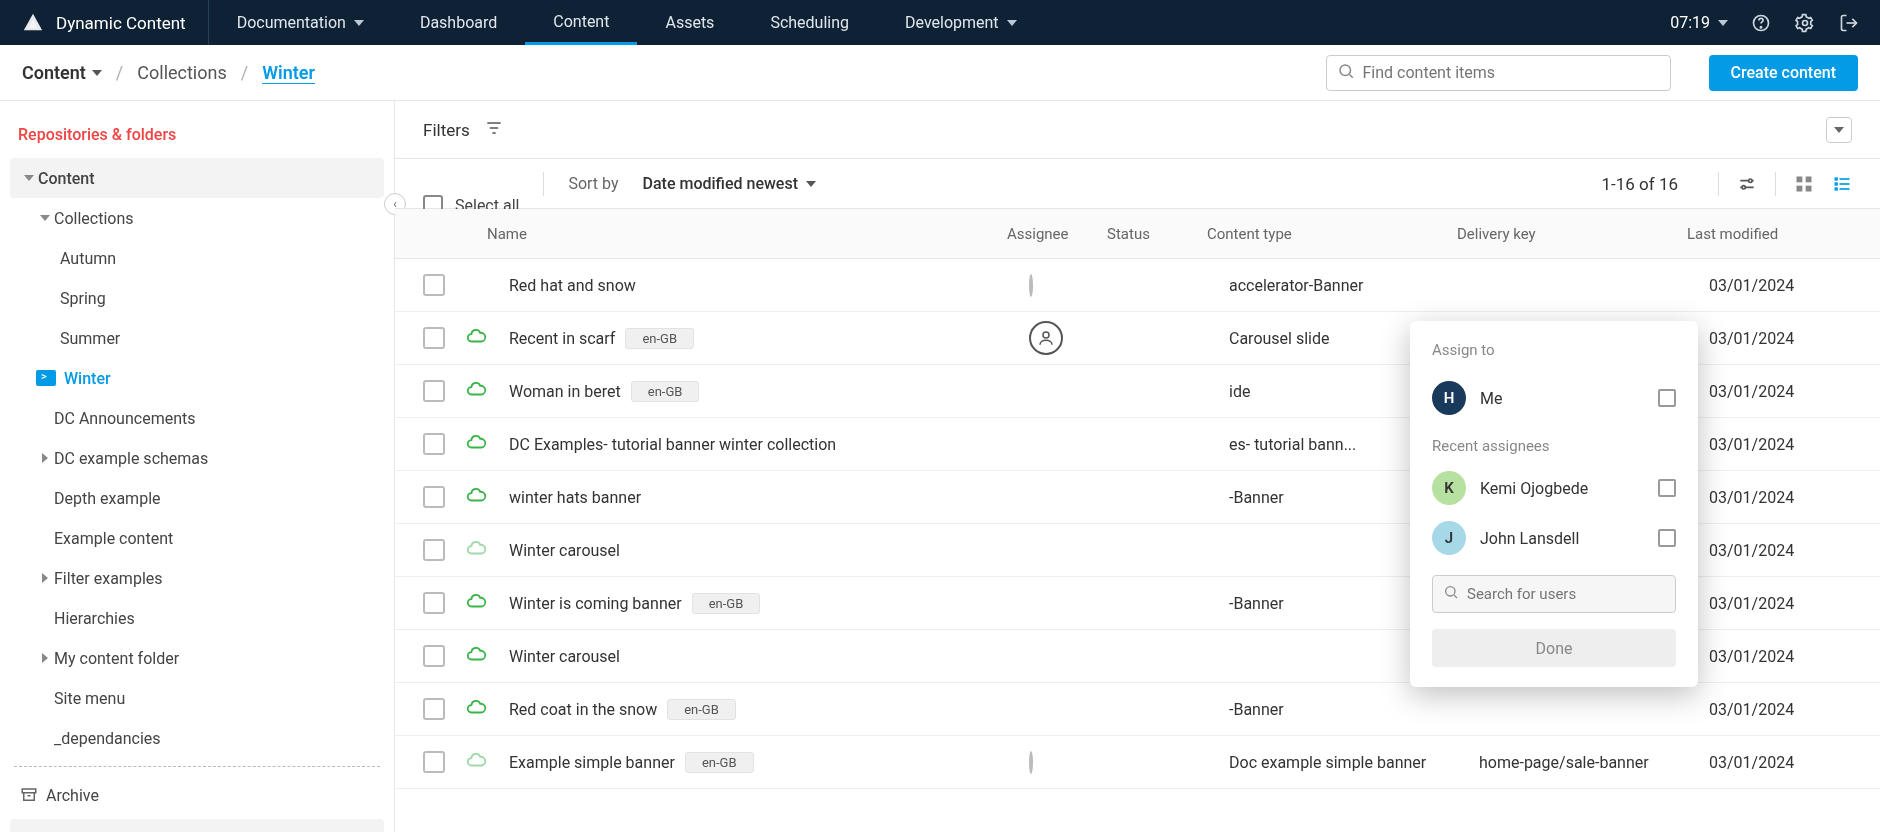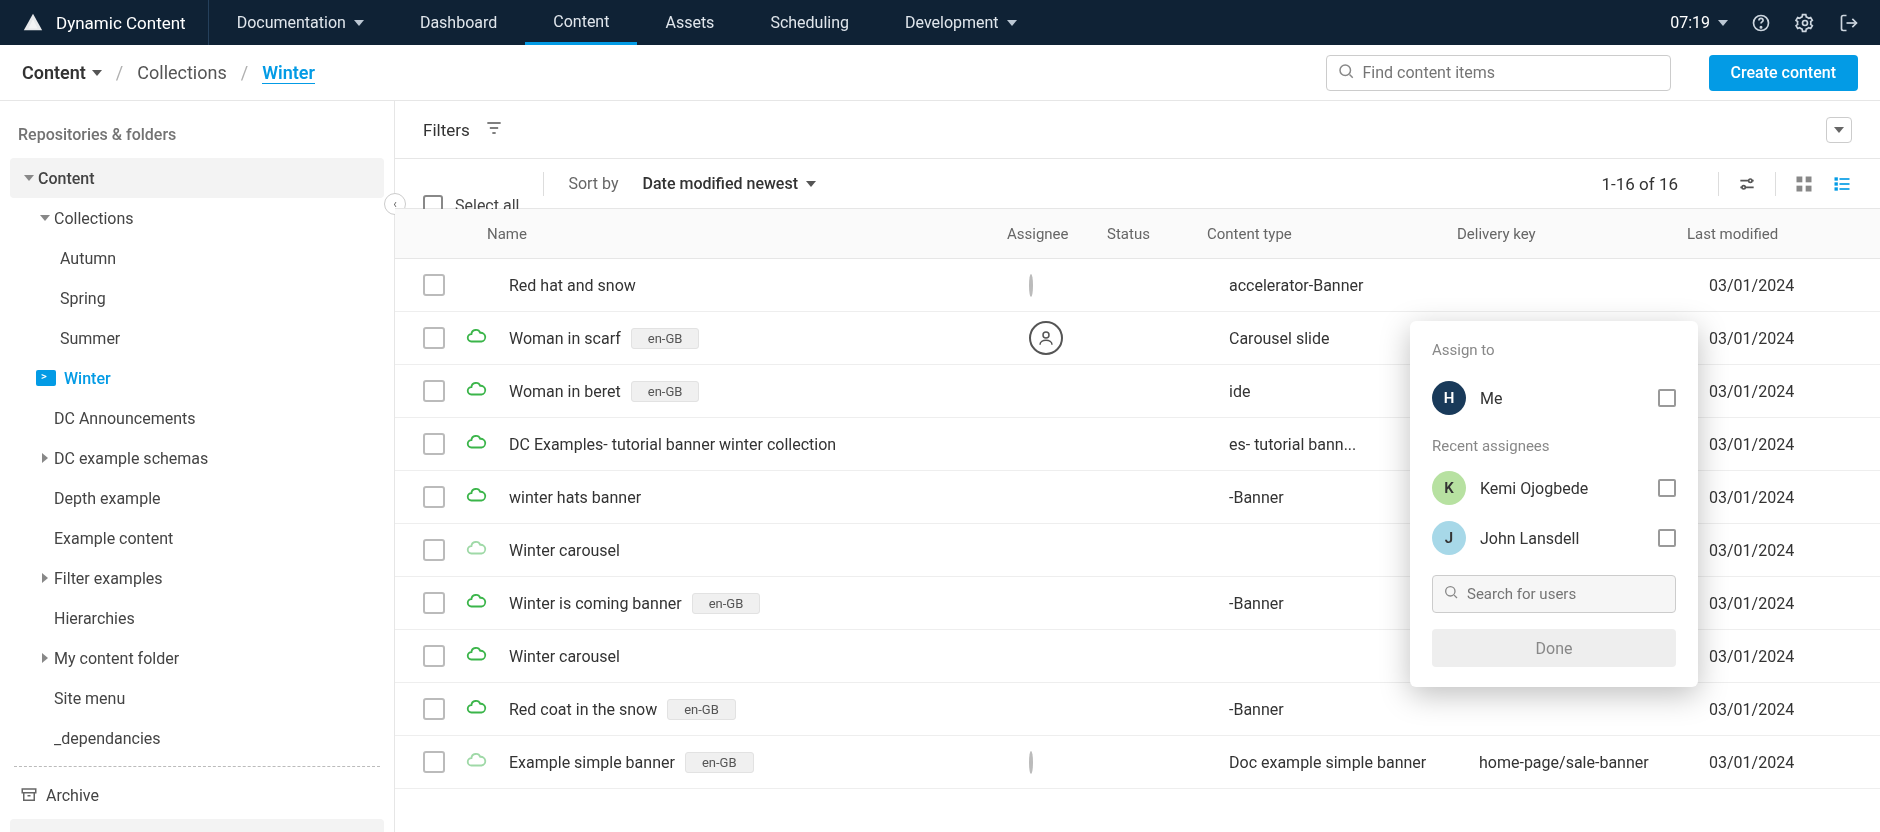--- a/index.html
+++ b/index.html
@@ -27,21 +27,21 @@
   .subbar .crumb .link { color: #039be5; border-bottom: 1px solid #039be5; font-weight: 600; }
   .subbar .crumb .plain { color: #555; }
   .subbar .spacer { flex: 1; }
   .subbar .search { width: 345px; height: 36px; border: 1px solid #ccc; border-radius: 4px; display: flex; align-items: center; padding: 0 10px; gap: 8px; }
   .subbar .search input { border: none; outline: none; flex: 1; font-size: 16px; background: transparent; }
   .subbar .create-btn { margin-left: 38px; height: 36px; padding: 0 22px; background: #039be5; color: #fff; border: none; border-radius: 4px; font-size: 16px; font-weight: 500; cursor: pointer; }
 
   
   .main { display: flex; height: calc(100% - 101px); }
   .sidebar { width: 395px; border-right: 1px solid #e6e6e6; padding: 20px 10px 0 10px; position: relative; }
-  .sidebar h4 { font-size: 16px; font-weight: 500; color: #737373; padding: 4px 8px 14px 8px; }
+  .sidebar h4 { font-size: 16px; font-weight: 500; color: #ef4444; padding: 4px 8px 14px 8px; }
   .tree-node { display: flex; align-items: center; height: 40px; padding: 0 10px; border-radius: 4px; cursor: pointer; font-size: 16px; color: #444; }
   .tree-node.root { background: #f3f3f3; font-weight: 500; }
   .tree-node .caret { width: 18px; display: inline-flex; justify-content:center; }
   .tree-node .indent1 { width: 16px; }
   .tree-node .indent2 { width: 40px; }
   .tree-node.active { color: #039be5; font-weight: 500; }
   .tree-node.active .folder-icon-active { background:#039be5; width:20px; height:16px; border-radius:2px; position:relative; margin-right:8px;}
   .tree-node.active .folder-icon-active::after{content:">"; color:#fff; font-size:11px; position:absolute; left:5px; top:0;}
   .sidebar .divider { height:1px; background:#888; margin:8px 4px; border-top:1px dashed #bbb; background:none;}
   .sidebar .sec-node { display:flex; align-items:center; height:40px; padding:0 10px; margin-top:4px; background:#f3f3f3; border-radius:4px; font-size:16px; color:#444; gap:10px;}
@@ -371,21 +371,21 @@
           <span class="type">accelerator-Banner</span>
           <span class="key"></span>
           <span class="modified">03/01/2024</span>
         </div>
         <div class="row">
           <span class="cb"></span>
           <span class="cloud cloud-green"><svg width="22" height="22" viewBox="0 0 24 24" fill="none" stroke-width="2">
               <path d="M18 18H7a4 4 0 010-8 5 5 0 019.6-1.5A3.5 3.5 0 0118 18z"></path>
             </svg></span>
           <span class="name">
-            <span>Woman in scarf</span>
+            <span>Recent in scarf</span>
             <span class="badge">en-GB</span>
           </span>
           <span class="assignee">
             <span class="avatar-active">
               <svg width="18" height="18" viewBox="0 0 24 24" fill="none" stroke="#555" stroke-width="2">
                 <circle cx="12" cy="8" r="4"></circle>
                 <path d="M4 21c0-4 4-6 8-6s8 2 8 6"></path>
               </svg>
             </span>
           </span>

